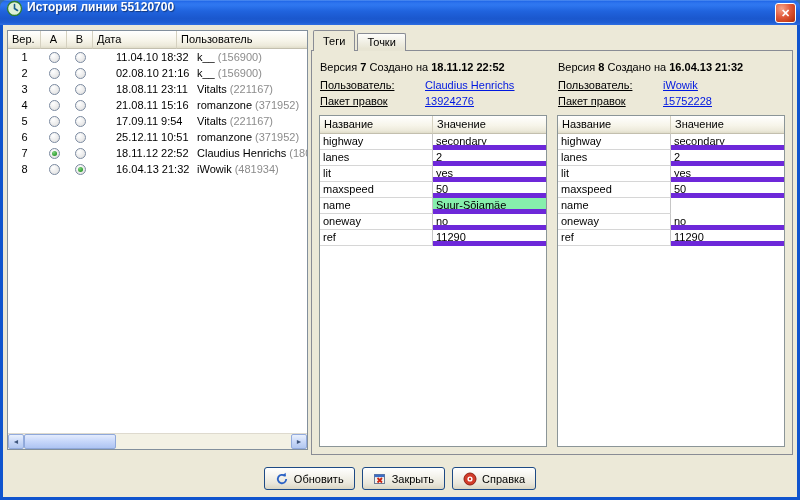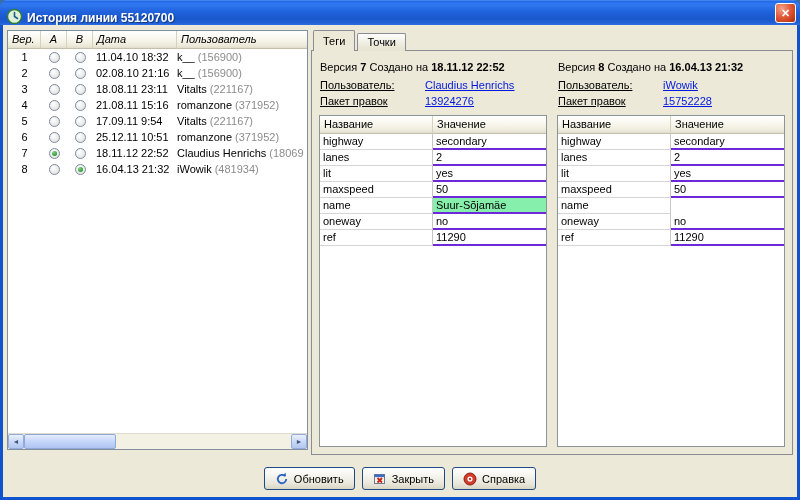--- a/index.html
+++ b/index.html
@@ -6,54 +6,54 @@
   html,body { width:800px; height:500px; }
   body { font-family:"Liberation Sans", sans-serif; font-size:11px; color:#000; background:#3a6ea5; }
 
   .window { position:relative; width:800px; height:500px; }
 
   
   .titlebar {
     position:absolute; top:0; left:0; right:0; height:25px;
     border-radius:7px 7px 0 0;
     background:linear-gradient(180deg,#5a96f2 0%,#2168e8 5%,#2e74ee 12%,#2f77f0 20%,#2063dd 45%,#1a57cd 75%,#1f5ed4 90%,#2e6ee2 100%);
-    display:flex; align-items:flex-end; padding:0 4px;
+    display:flex; align-items:flex-start; padding:0 4px;
   }
   .wicon { width:17px; height:17px; margin:0 4px 0 2px; display:flex; }
   .wtitle { color:#fff; font-weight:bold; font-size:12px; text-shadow:1px 1px 1px #12387e; white-space:nowrap; }
   .closebtn {
     position:absolute; right:4px; top:3px; width:21px; height:20px;
     border:1px solid #fff; border-radius:3px;
     background:radial-gradient(circle at 30% 25%, #f5a288, #e25b3c 45%, #c43c17 80%, #9e2c0c);
     color:#fff; font-weight:bold; font-size:11px; line-height:18px; text-align:center;
   }
   .closebtn::before { content:"\2715"; }
 
   
   .wbody {
     position:absolute; top:25px; left:0; right:0; bottom:0;
     border:3px solid #0f54ce; border-top:none;
     background:#ece9d8;
   }
 
   
   .lpanel { position:absolute; left:4px; top:5px; width:301px; height:420px; background:#fff; border:1px solid #828f9c; }
-  .lheader { position:absolute; top:0; left:0; right:0; height:22px; display:flex;font-style:italic; }
+  .lheader { position:absolute; top:0; left:0; right:0; height:22px; display:flex; }
   .hc {
     background:linear-gradient(#ffffff,#f7f5ea 55%,#edeadb 85%,#e0ddca);
     border-right:1px solid #d5d1c0; border-bottom:1px solid #c3bfae;
     padding:2px 4px 0; white-space:nowrap; overflow:hidden; height:18px;
   }
   .w-ver{width:33px;} .w-a{width:26px;text-align:center;} .w-b{width:26px;text-align:center;}
   .w-date{width:84px;} .w-user{flex:1; border-right:none;}
   .lrows { position:absolute; top:18px; left:0; right:0; bottom:16px; overflow:hidden; background:#fff; }
   .lrow { display:flex; height:16px; align-items:center; }
   .cell-ver { width:33px; text-align:center; }
   .cell-a,.cell-b { width:26px; display:flex; justify-content:center; }
-  .cell-date { width:84px; padding-left:3px; white-space:nowrap; }
+  .cell-date { width:84px; padding-left:3px; white-space:nowrap;margin-left:20px; }
   .cell-user { flex:1; white-space:nowrap; overflow:hidden; }
   .uid { color:#8c8c8c; }
   .radio { width:11px; height:11px; border-radius:50%; border:1px solid #7b8aa0;
     background:radial-gradient(circle at 35% 30%, #ffffff, #e3e3e3 80%); position:relative; display:inline-block; }
   .radio.checked::after { content:""; position:absolute; left:2px; top:2px; width:5px; height:5px; border-radius:50%;
     background:radial-gradient(circle at 35% 30%, #7fd27f, #2f9e2f 70%); }
 
   
   .hscroll { position:absolute; left:0; right:0; bottom:0; height:16px; background:#f3f1e4; border-top:1px solid #dedace; display:flex; }
   .sbtn { width:16px; height:15px; border:1px solid #93abdd; border-radius:2px;
@@ -77,21 +77,21 @@
   .vline1 { margin:2px 0 6px 1px; white-space:nowrap; }
   .vgrid { display:grid; grid-template-columns:105px 1fr; row-gap:4px; margin:0 0 8px 1px;text-decoration:underline; }
   .link { color:#0018e0; text-decoration:underline; white-space:nowrap; cursor:pointer; }
 
   .tagbox { flex:1; border:1px solid #8b9598; background:#fff; display:flex; flex-direction:column; overflow:hidden; }
   .tagheader { display:flex; height:18px; }
   .th-k { width:113px; } .th-v { flex:1; border-right:none; }
   .tagrows { flex:1; background:#fff; }
   .tagrow { display:flex; height:16px; }
   .tk { width:113px; border-right:1px solid #c6c6c6; border-bottom:1px solid #d6d6d6; padding:1px 3px 0; white-space:nowrap; overflow:hidden; }
-  .tv { flex:1; border-bottom:2px solid #6d28d9; padding:1px 3px 0; white-space:nowrap; overflow:hidden; }
+  .tv { flex:1; border-bottom:5px solid #6d28d9; padding:1px 3px 0; white-space:nowrap; overflow:hidden; }
   .tagrow.hl .tv { background:#86efac; }
 
   
   .buttonbar { position:absolute; left:0; right:0; bottom:7px; display:flex; justify-content:center; gap:7px; }
   .btn { display:flex; align-items:center; gap:5px; height:23px; padding:0 10px;
     border:1px solid #1d4a85; border-radius:3px;
     background:linear-gradient(#ffffff,#f4f3ec 40%,#e9e6da 75%,#d9d5c3);
     font-size:11px; }
   .btn svg { display:block; }
 </style>

